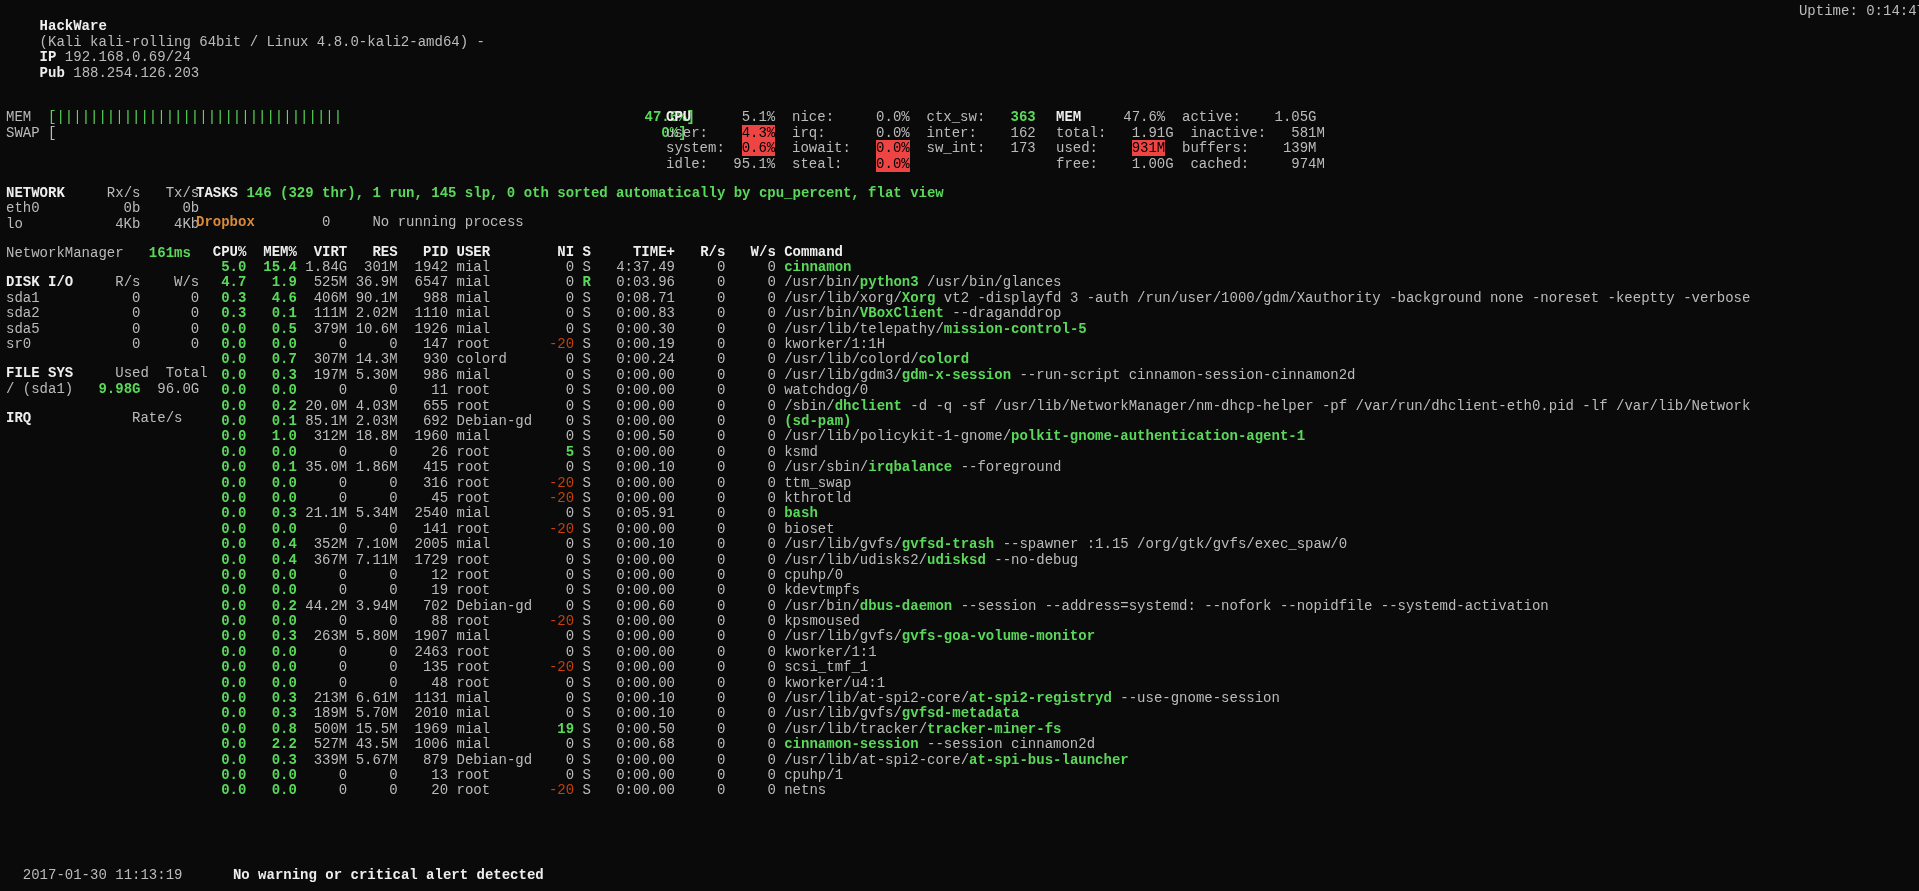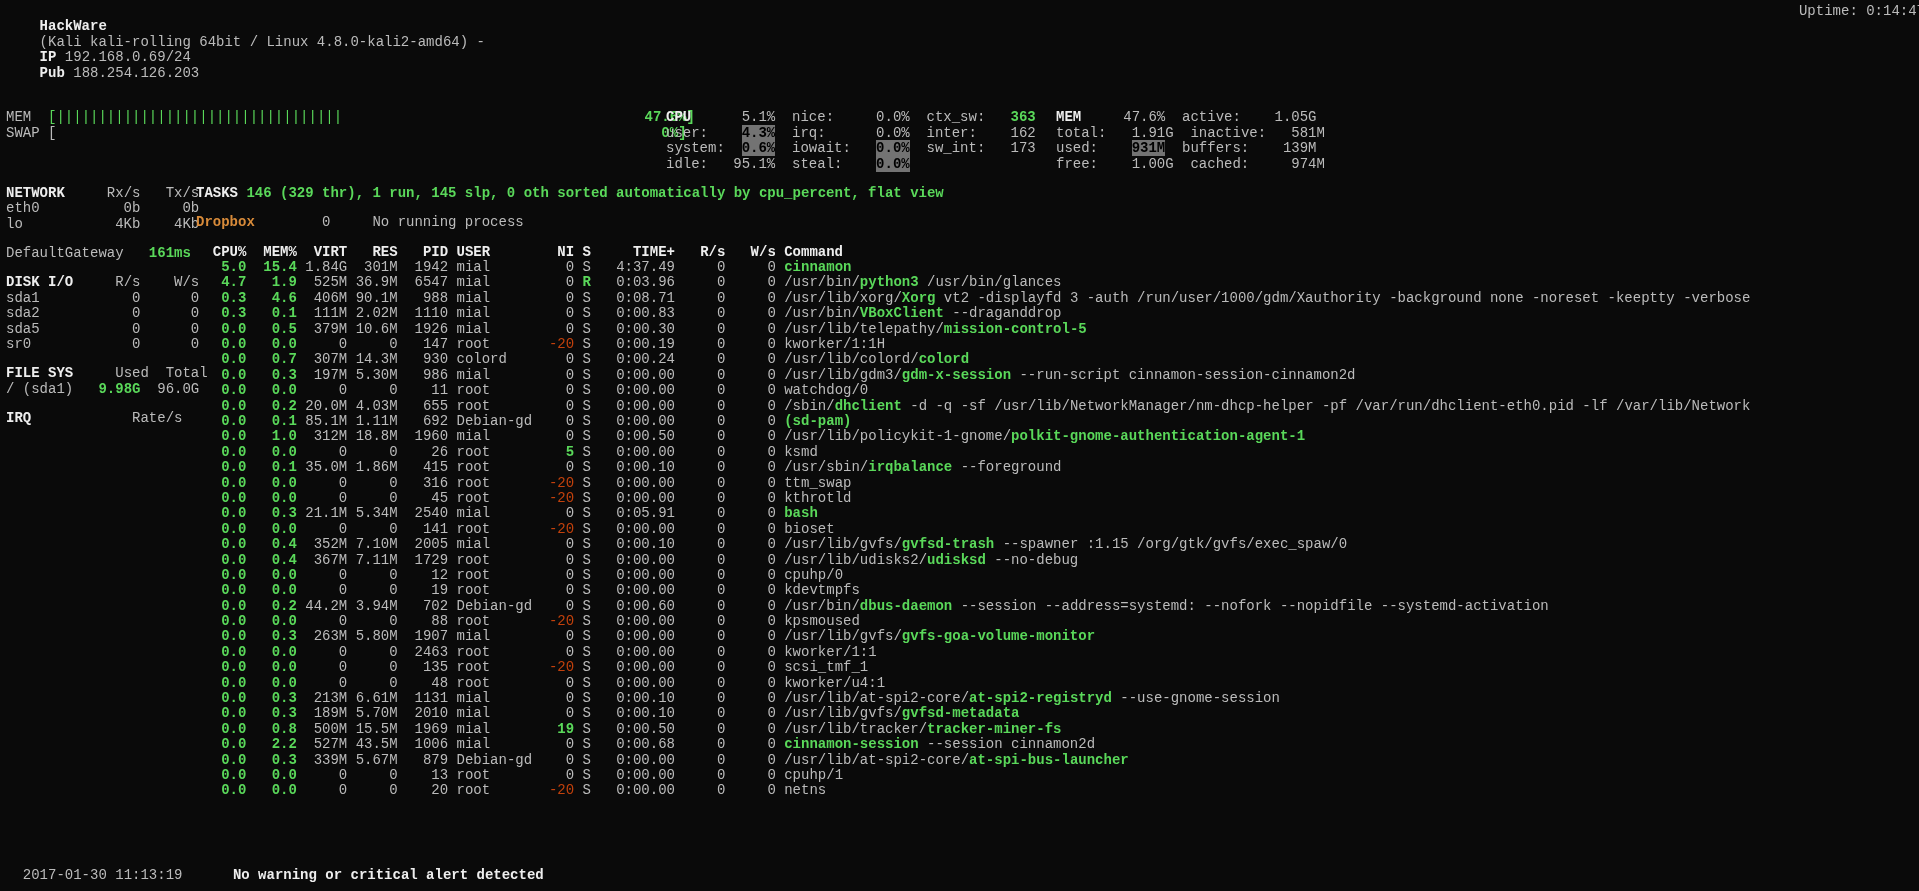--- a/index.html
+++ b/index.html
@@ -3,21 +3,21 @@
 <meta charset="utf-8">
 <style>
   html,body{margin:0;padding:0;background:#0a0a0a;color:#bbb;font-family:'Courier New',monospace;font-size:14px;line-height:1.1;overflow:hidden}
   body{width:1919px;height:891px;padding:4px 6px}
   .row{white-space:pre}
   .b{font-weight:bold}
   .green{color:#5ad85a}
   .bgreen{color:#5ad85a;font-weight:bold}
   .red{color:#c2410c}
   .orange{color:#d88b3a}
-  .inv{background:#737373;color:#000;font-weight:bold}
+  .inv{background:#ef4444;color:#000;font-weight:normal}
   .hdr{color:#eee;font-weight:bold}
   .gap{height:14px}
   table{border-collapse:collapse}
   td{padding:0;white-space:pre;vertical-align:top}
   .top-flex{display:flex;justify-content:space-between}
   .stats-flex{display:flex;gap:0}
   .block{display:inline-block;vertical-align:top}
   .footer{position:absolute;bottom:8px;left:6px;color:#bbb}
 </style>
 </head>
@@ -63,21 +63,21 @@
 
 <div style="display:flex">
 
   <div class="block" style="width:190px">
     <div class="row"><span class="hdr">NETWORK</span>     <span>Rx/s</span>   <span>Tx/s</span></div>
     <div id="net-rows">
         <div class="row">eth0          0b     0b</div>
         <div class="row">lo           4Kb    4Kb</div>
       </div>
     <div class="gap"></div>
-    <div class="row"><span>DefaultGateway</span>   <span class="bgreen">161ms</span></div>
+    <div class="row"><span>NetworkManager</span>   <span class="bgreen">161ms</span></div>
     <div class="gap"></div>
     <div class="row"><span class="hdr">DISK I/O</span>     <span>R/s</span>    <span>W/s</span></div>
     <div id="disk-rows">
         <div class="row">sda1           0      0</div>
         <div class="row">sda2           0      0</div>
         <div class="row">sda5           0      0</div>
         <div class="row">sr0            0      0</div>
       </div>
     <div class="gap"></div>
     <div class="row"><span class="hdr">FILE SYS</span>     <span>Used</span>  <span>Total</span></div>
@@ -268,21 +268,21 @@
     <td>     0</td>
     <td>     0</td>
     <td> <span>/sbin/</span><span class="bgreen">dhclient</span><span> -d -q -sf /usr/lib/NetworkManager/nm-dhcp-helper -pf /var/run/dhclient-eth0.pid -lf /var/lib/Network</span></td>
           </tr>
         </tbody>
         <tbody>
           <tr>
     <td class="bgreen">   0.0</td>
     <td class="bgreen">   0.1</td>
     <td> 85.1M</td>
-    <td> 1.11M</td>
+    <td> 2.03M</td>
     <td>   692</td>
     <td> Debian-gd </td>
     <td class="">   0</td>
     <td class=""> S</td>
     <td>   0:00.00</td>
     <td>     0</td>
     <td>     0</td>
     <td> <span></span><span class="bgreen">(sd-pam)</span></td>
           </tr>
         </tbody>

